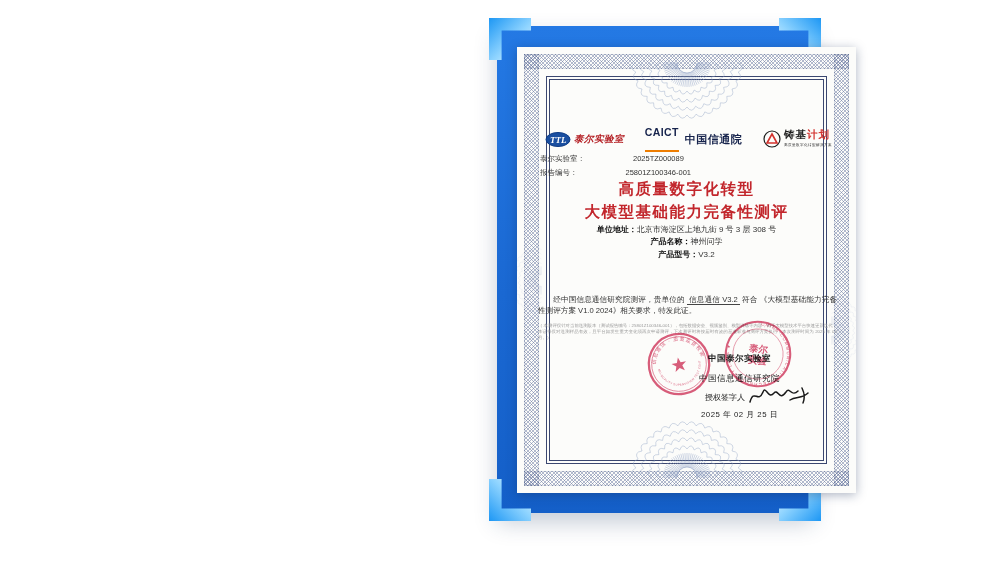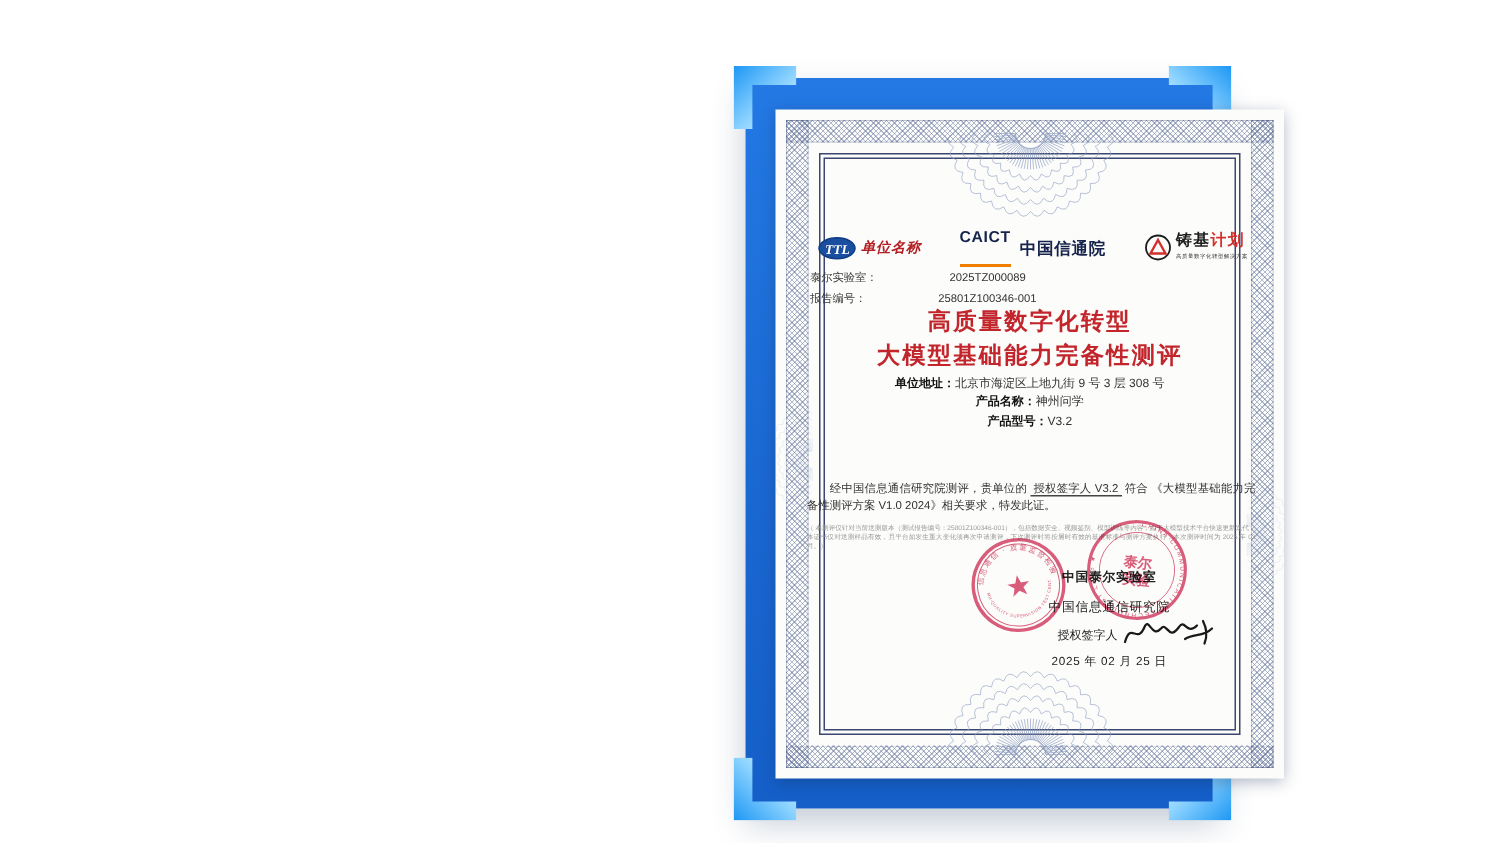--- a/index.html
+++ b/index.html
@@ -2,21 +2,21 @@
 <html><head>
 <meta charset="utf-8">
 <style>
   html,body{margin:0;padding:0;}
   body{
     width:1000px;height:562px;position:relative;background:#ffffff;overflow:hidden;
     font-family:"Liberation Sans","DejaVu Sans",sans-serif;
   }
   
   .frame{
-    position:absolute;left:497px;top:52px;width:316px;height:487px;
+    position:absolute;left:497px;top:26px;width:316px;height:487px;
     background:linear-gradient(180deg,#2479e4 0%,#1a68d2 55%,#145fc8 100%);
     border-radius:2px;
     box-shadow:0 10px 22px rgba(30,60,100,.25);
   }
   .bracket{
     position:absolute;width:42px;height:42px;
     background:linear-gradient(135deg,#1d97f4 0%,#8fd4ff 55%,#eef9ff 100%);
     clip-path:polygon(0 0,100% 0,100% 30%,30% 30%,30% 100%,0 100%);
   }
   .bracket.tl{left:-8px;top:-8px;}
@@ -134,21 +134,21 @@
         <path d="M137.0,3.0Q143.8,8.1 136.2,12.0Q142.0,18.3 133.9,20.8Q138.5,27.9 130.0,29.0Q133.3,36.8 124.8,36.4Q126.7,44.7 118.4,42.8Q118.8,51.3 111.0,48.0Q109.9,56.5 102.8,51.9Q100.3,60.0 94.0,54.2Q90.1,61.8 85.0,55.0Q79.9,61.8 76.0,54.2Q69.7,60.0 67.2,51.9Q60.1,56.5 59.0,48.0Q51.2,51.3 51.6,42.8Q43.3,44.7 45.2,36.4Q36.7,36.8 40.0,29.0Q31.5,27.9 36.1,20.8Q28.0,18.3 33.8,12.0Q26.2,8.1 33.0,3.0" fill="none" stroke="#8fa0c4" stroke-width="0.6" opacity="0.7"></path>
       </svg>
 
     <div class="logo-row">
       <div class="logo">
         <svg width="26" height="17" viewBox="0 0 26 17">
           <ellipse cx="13" cy="8.5" rx="12" ry="7" fill="#1a4fa0"></ellipse>
           <ellipse cx="13" cy="8.5" rx="12" ry="7" fill="none" stroke="#0d3b85" stroke-width="1"></ellipse>
           <text x="5" y="12" font-size="9" font-style="italic" font-weight="bold" fill="#ffffff" font-family="Liberation Serif,serif">TTL</text>
         </svg>
-        <span class="tel-name">单位名称</span>
+        <span class="tel-name">泰尔实验室</span>
       </div>
       <div class="logo">
         <span class="caict-abbr">CAICT</span>
         <span class="caict-name">中国信通院</span>
       </div>
       <div class="logo">
         <svg width="18" height="18" viewBox="0 0 18 18">
           <circle cx="9" cy="9" r="8" fill="none" stroke="#1c1c1c" stroke-width="1.2"></circle>
           <path d="M9 4 L14 13 L4 13 Z" fill="none" stroke="#d2322e" stroke-width="1.6"></path>
         </svg>
@@ -171,21 +171,21 @@
       <div>大模型基础能力完备性测评</div>
     </div>
 
     <div class="info">
       <div><b>单位地址：</b><span>北京市海淀区上地九街 9 号 3 层 308 号</span></div>
       <div><b>产品名称：</b><span>神州问学</span></div>
       <div><b>产品型号：</b><span>V3.2</span></div>
     </div>
 
     <div class="statement">
-      <span>经中国信息通信研究院测评，贵单位的 </span><span class="ul">授权签字人 V3.2</span><span> 符合 《大模型基础能力完备性测评方案 V1.0 2024》相关要求，特发此证。</span>
+      <span>经中国信息通信研究院测评，贵单位的 </span><span class="ul">信息通信 V3.2</span><span> 符合 《大模型基础能力完备性测评方案 V1.0 2024》相关要求，特发此证。</span>
     </div>
     <div class="footnote">（ 本测评仅针对当前送测版本（测试报告编号：25801Z100346-001），包括数据安全、视频鉴别、模型训练等内容；由于大模型技术平台快速更新迭代，本证书仅对送测样品有效，且平台如发生重大变化须再次申请测评，下次测评时将按届时有效的基准标准与测评方案执行，本次测评时间为 2025 年 02 月。）</div>
 
     <div class="issuer1">中国泰尔实验室</div>
     <div class="issuer2">中国信息通信研究院</div>
     <div class="signer-label">授权签字人</div>
     <svg class="signature" viewBox="0 0 72 30">
       <path d="M6,22 C10,8 14,24 19,12 C22,5 24,20 30,13 C34,8 35,22 42,12 C46,6 47,18 54,11 M46,20 C52,16 58,19 64,13 M58,8 C60,12 61,18 59,23" fill="none" stroke="#1a1a1a" stroke-width="1.5" stroke-linecap="round"></path>
     </svg>
     <div class="date">2025 年 02 月 25 日</div>

